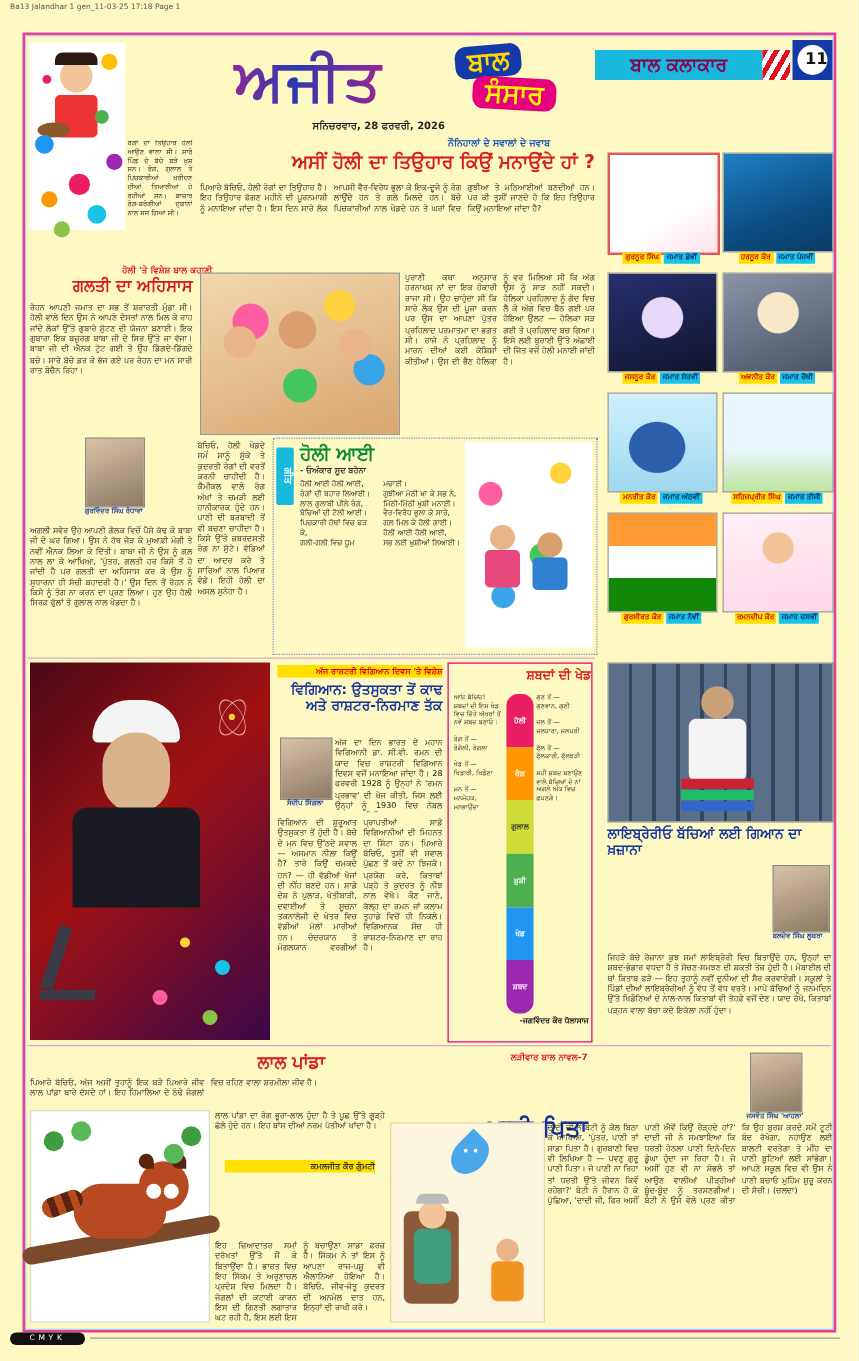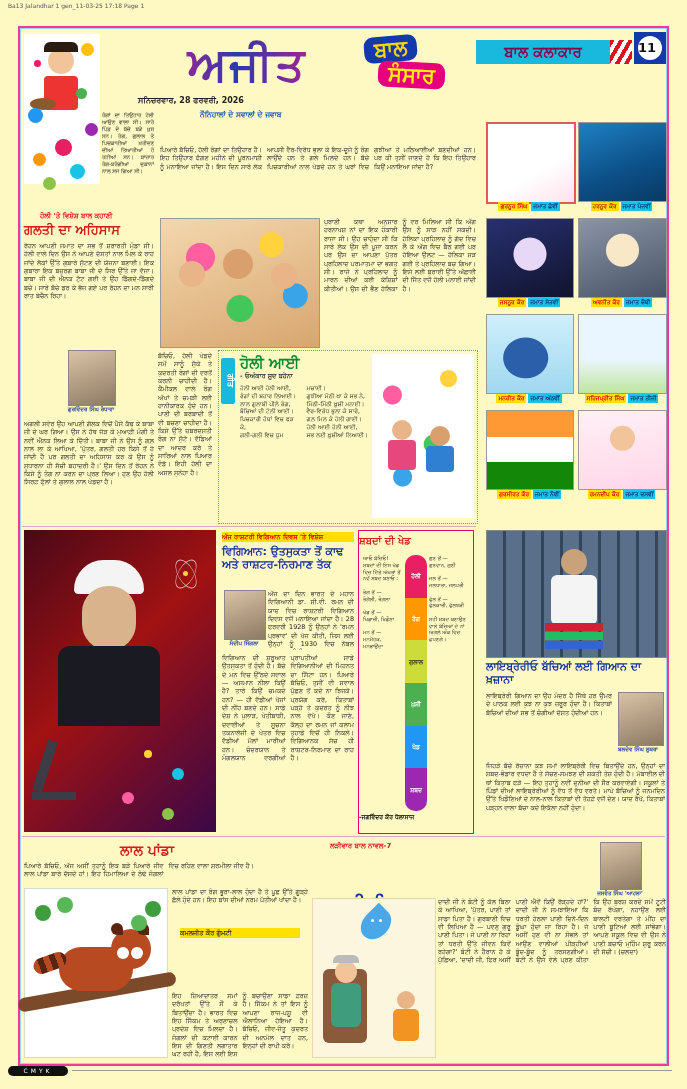--- a/index.html
+++ b/index.html
@@ -4,21 +4,21 @@
 <style>
   html,body{margin:0;padding:0;background:#e8e8e8;}
   .page{position:relative;width:687px;height:1089px;background:#fef9c3;font-family:"DejaVu Sans",sans-serif;overflow:hidden;margin:0 auto;}
   .abs{position:absolute;}
   .frame{position:absolute;left:18px;top:26px;width:647px;height:1036px;border:2px solid #ee3a9a;pointer-events:none;box-shadow:inset 0 0 0 1px #9ad6f0;}
   .bt{font-size:6.4px;line-height:1.3;text-align:justify;color:#181818;overflow:hidden;}
   .tiny{font-size:5.4px;line-height:1.3;}
   .c2{column-count:2;column-gap:5px;}
   .c3{column-count:3;column-gap:5px;}
   .pre{white-space:pre-line;}
-  .ctr{text-align:left;}
+  .ctr{text-align:right;}
   .slug-red{color:#e01020;font-weight:bold;font-size:7px;}
   .slug-blue{color:#1250b4;font-weight:bold;font-size:7.5px;}
   .h-red{color:#d81b1b;font-weight:bold;}
   .h-blue{color:#16339e;font-weight:bold;}
   .h-green{color:#0b8a35;font-weight:bold;}
   .caption{font-size:5.5px;font-weight:bold;color:#16339e;text-align:center;line-height:1.15;}
   .photo{border:1px solid #888;background:linear-gradient(160deg,#d9c2a6,#8d7a64);}
   .tagY{background:#ffe000;color:#c00;font-size:5.8px;font-weight:bold;padding:0 2px;line-height:9px;white-space:nowrap;overflow:hidden;}
   .tagC{background:#19c3e6;color:#082a6e;font-size:5.8px;font-weight:bold;padding:0 2px;line-height:9px;white-space:nowrap;overflow:hidden;}
   .tagrow{display:flex;gap:2px;justify-content:center;}
@@ -65,20 +65,21 @@
 
   <div class="abs bt tiny" style="left:102px;top:112px;width:52px;height:96px;">ਰੰਗਾਂ ਦਾ ਤਿਉਹਾਰ ਹੋਲੀ ਆਉਣ ਵਾਲਾ ਸੀ। ਸਾਰੇ ਪਿੰਡ ਦੇ ਬੱਚੇ ਬੜੇ ਖ਼ੁਸ਼ ਸਨ। ਰੰਗ, ਗੁਲਾਲ ਤੇ ਪਿਚਕਾਰੀਆਂ ਖ਼ਰੀਦਣ ਦੀਆਂ ਤਿਆਰੀਆਂ ਹੋ ਰਹੀਆਂ ਸਨ। ਬਾਜ਼ਾਰ ਰੰਗ-ਬਰੰਗੀਆਂ ਦੁਕਾਨਾਂ ਨਾਲ ਸਜ ਗਿਆ ਸੀ।</div>
   <div class="abs ctr slug-red" style="left:40px;top:212px;width:130px;">ਹੋਲੀ 'ਤੇ ਵਿਸ਼ੇਸ਼ ਬਾਲ ਕਹਾਣੀ</div>
   <div class="abs ctr h-red" style="left:24px;top:222px;width:130px;font-size:13px;">ਗਲਤੀ ਦਾ ਅਹਿਸਾਸ</div>
   <div class="abs bt" style="left:24px;top:242px;width:130px;height:104px;">ਰੋਹਨ ਆਪਣੀ ਜਮਾਤ ਦਾ ਸਭ ਤੋਂ ਸ਼ਰਾਰਤੀ ਮੁੰਡਾ ਸੀ। ਹੋਲੀ ਵਾਲੇ ਦਿਨ ਉਸ ਨੇ ਆਪਣੇ ਦੋਸਤਾਂ ਨਾਲ ਮਿਲ ਕੇ ਰਾਹ ਜਾਂਦੇ ਲੋਕਾਂ ਉੱਤੇ ਗੁਬਾਰੇ ਸੁੱਟਣ ਦੀ ਯੋਜਨਾ ਬਣਾਈ। ਇਕ ਗੁਬਾਰਾ ਇਕ ਬਜ਼ੁਰਗ ਬਾਬਾ ਜੀ ਦੇ ਸਿਰ ਉੱਤੇ ਜਾ ਵੱਜਾ। ਬਾਬਾ ਜੀ ਦੀ ਐਨਕ ਟੁੱਟ ਗਈ ਤੇ ਉਹ ਡਿੱਗਦੇ-ਡਿੱਗਦੇ ਬਚੇ। ਸਾਰੇ ਬੱਚੇ ਡਰ ਕੇ ਭੱਜ ਗਏ ਪਰ ਰੋਹਨ ਦਾ ਮਨ ਸਾਰੀ ਰਾਤ ਬੇਚੈਨ ਰਿਹਾ।</div>
   <div class="abs photo" style="left:68px;top:350px;width:46px;height:54px;"></div>
   <div class="abs caption" style="left:52px;top:406px;width:78px;">ਗੁਰਵਿੰਦਰ ਸਿੰਘ ਰੰਧਾਵਾ</div>
   <div class="abs bt" style="left:24px;top:420px;width:130px;height:104px;">ਅਗਲੀ ਸਵੇਰ ਉਹ ਆਪਣੀ ਗੋਲਕ ਵਿਚੋਂ ਪੈਸੇ ਕੱਢ ਕੇ ਬਾਬਾ ਜੀ ਦੇ ਘਰ ਗਿਆ। ਉਸ ਨੇ ਹੱਥ ਜੋੜ ਕੇ ਮੁਆਫ਼ੀ ਮੰਗੀ ਤੇ ਨਵੀਂ ਐਨਕ ਲਿਆ ਕੇ ਦਿੱਤੀ। ਬਾਬਾ ਜੀ ਨੇ ਉਸ ਨੂੰ ਗਲ਼ ਨਾਲ ਲਾ ਕੇ ਆਖਿਆ, 'ਪੁੱਤਰ, ਗਲਤੀ ਹਰ ਕਿਸੇ ਤੋਂ ਹੋ ਜਾਂਦੀ ਹੈ ਪਰ ਗਲਤੀ ਦਾ ਅਹਿਸਾਸ ਕਰ ਕੇ ਉਸ ਨੂੰ ਸੁਧਾਰਨਾ ਹੀ ਸੱਚੀ ਬਹਾਦਰੀ ਹੈ।' ਉਸ ਦਿਨ ਤੋਂ ਰੋਹਨ ਨੇ ਕਿਸੇ ਨੂੰ ਤੰਗ ਨਾ ਕਰਨ ਦਾ ਪ੍ਰਣ ਲਿਆ। ਹੁਣ ਉਹ ਹੋਲੀ ਸਿਰਫ਼ ਫੁੱਲਾਂ ਤੇ ਗੁਲਾਲ ਨਾਲ ਖੇਡਦਾ ਹੈ।</div>
 
   <div class="abs ctr slug-blue" style="left:200px;top:110px;width:240px;">ਨੌਨਿਹਾਲਾਂ ਦੇ ਸਵਾਲਾਂ ਦੇ ਜਵਾਬ</div>
+  <div class="abs ctr h-red" style="left:160px;top:120px;width:316px;font-size:15px;">ਅਸੀਂ ਹੋਲੀ ਦਾ ਤਿਉਹਾਰ ਕਿਉਂ ਮਨਾਉਂਦੇ ਹਾਂ ?</div>
   <div class="abs bt c3" style="left:160px;top:146px;width:316px;height:68px;">ਪਿਆਰੇ ਬੱਚਿਓ, ਹੋਲੀ ਰੰਗਾਂ ਦਾ ਤਿਉਹਾਰ ਹੈ। ਇਹ ਤਿਉਹਾਰ ਫੱਗਣ ਮਹੀਨੇ ਦੀ ਪੂਰਨਮਾਸ਼ੀ ਨੂੰ ਮਨਾਇਆ ਜਾਂਦਾ ਹੈ। ਇਸ ਦਿਨ ਸਾਰੇ ਲੋਕ ਆਪਸੀ ਵੈਰ-ਵਿਰੋਧ ਭੁਲਾ ਕੇ ਇਕ-ਦੂਜੇ ਨੂੰ ਰੰਗ ਲਾਉਂਦੇ ਹਨ ਤੇ ਗਲੇ ਮਿਲਦੇ ਹਨ। ਬੱਚੇ ਪਿਚਕਾਰੀਆਂ ਨਾਲ ਖੇਡਦੇ ਹਨ ਤੇ ਘਰਾਂ ਵਿਚ ਗੁਝੀਆ ਤੇ ਮਠਿਆਈਆਂ ਬਣਦੀਆਂ ਹਨ। ਪਰ ਕੀ ਤੁਸੀਂ ਜਾਣਦੇ ਹੋ ਕਿ ਇਹ ਤਿਉਹਾਰ ਕਿਉਂ ਮਨਾਇਆ ਜਾਂਦਾ ਹੈ?</div>
   <div class="abs" style="left:160px;top:218px;width:158px;height:128px;border:1px solid #999;background:radial-gradient(circle at 25% 30%,#ff5fa0 0 14px,transparent 15px),radial-gradient(circle at 70% 20%,#ffd23e 0 12px,transparent 13px),radial-gradient(circle at 50% 70%,#44c75a 0 13px,transparent 14px),radial-gradient(circle at 85% 60%,#3aa4e8 0 12px,transparent 13px),linear-gradient(160deg,#f3d7ae,#d8a66f);">
     <div class="abs circle" style="left:18px;top:42px;width:26px;height:26px;background:#e8b488;"></div>
     <div class="abs circle" style="left:62px;top:30px;width:30px;height:30px;background:#d9a06e;"></div>
     <div class="abs circle" style="left:110px;top:44px;width:26px;height:26px;background:#e8b488;"></div>
   </div>
   <div class="abs bt c2" style="left:324px;top:218px;width:152px;height:128px;">ਪੁਰਾਣੀ ਕਥਾ ਅਨੁਸਾਰ ਹਰਨਾਖਸ਼ ਨਾਂ ਦਾ ਇਕ ਹੰਕਾਰੀ ਰਾਜਾ ਸੀ। ਉਹ ਚਾਹੁੰਦਾ ਸੀ ਕਿ ਸਾਰੇ ਲੋਕ ਉਸ ਦੀ ਪੂਜਾ ਕਰਨ ਪਰ ਉਸ ਦਾ ਆਪਣਾ ਪੁੱਤਰ ਪ੍ਰਹਿਲਾਦ ਪਰਮਾਤਮਾ ਦਾ ਭਗਤ ਸੀ। ਰਾਜੇ ਨੇ ਪ੍ਰਹਿਲਾਦ ਨੂੰ ਮਾਰਨ ਦੀਆਂ ਕਈ ਕੋਸ਼ਿਸ਼ਾਂ ਕੀਤੀਆਂ। ਉਸ ਦੀ ਭੈਣ ਹੋਲਿਕਾ ਨੂੰ ਵਰ ਮਿਲਿਆ ਸੀ ਕਿ ਅੱਗ ਉਸ ਨੂੰ ਸਾੜ ਨਹੀਂ ਸਕਦੀ। ਹੋਲਿਕਾ ਪ੍ਰਹਿਲਾਦ ਨੂੰ ਗੋਦ ਵਿਚ ਲੈ ਕੇ ਅੱਗ ਵਿਚ ਬੈਠ ਗਈ ਪਰ ਹੋਇਆ ਉਲਟ — ਹੋਲਿਕਾ ਸੜ ਗਈ ਤੇ ਪ੍ਰਹਿਲਾਦ ਬਚ ਗਿਆ। ਇਸੇ ਲਈ ਬੁਰਾਈ ਉੱਤੇ ਅੱਛਾਈ ਦੀ ਜਿੱਤ ਵਜੋਂ ਹੋਲੀ ਮਨਾਈ ਜਾਂਦੀ ਹੈ।</div>
   <div class="abs bt" style="left:158px;top:352px;width:54px;height:170px;">ਬੱਚਿਓ, ਹੋਲੀ ਖੇਡਦੇ ਸਮੇਂ ਸਾਨੂੰ ਸੁੱਕੇ ਤੇ ਕੁਦਰਤੀ ਰੰਗਾਂ ਦੀ ਵਰਤੋਂ ਕਰਨੀ ਚਾਹੀਦੀ ਹੈ। ਕੈਮੀਕਲ ਵਾਲੇ ਰੰਗ ਅੱਖਾਂ ਤੇ ਚਮੜੀ ਲਈ ਹਾਨੀਕਾਰਕ ਹੁੰਦੇ ਹਨ। ਪਾਣੀ ਦੀ ਬਰਬਾਦੀ ਤੋਂ ਵੀ ਬਚਣਾ ਚਾਹੀਦਾ ਹੈ। ਕਿਸੇ ਉੱਤੇ ਜ਼ਬਰਦਸਤੀ ਰੰਗ ਨਾ ਸੁੱਟੋ। ਵੱਡਿਆਂ ਦਾ ਆਦਰ ਕਰੋ ਤੇ ਸਾਰਿਆਂ ਨਾਲ ਪਿਆਰ ਵੰਡੋ। ਇਹੀ ਹੋਲੀ ਦਾ ਅਸਲ ਸੁਨੇਹਾ ਹੈ।</div>
 
   <div class="abs" style="left:218px;top:350px;width:258px;height:172px;border:1px dotted #7a8fd0;"></div>
@@ -203,21 +204,20 @@
   </div>
 
   <div class="abs" style="left:486px;top:530px;width:179px;height:126px;border:1px solid #888;background:repeating-linear-gradient(90deg,#5a6f8a 0 16px,#33465e 16px 19px);">
     <div class="abs circle" style="left:74px;top:18px;width:26px;height:26px;background:#caa27a;"></div>
     <div class="abs" style="left:64px;top:44px;width:46px;height:50px;background:#f4f4f4;border-radius:6px;"></div>
     <div class="abs" style="left:58px;top:92px;width:58px;height:8px;background:#c23;box-shadow:0 9px 0 #2b6,0 18px 0 #36c;"></div>
   </div>
   <div class="abs h-blue" style="left:486px;top:660px;width:179px;font-size:11px;line-height:1.2;">ਲਾਇਬ੍ਰੇਰੀਓ ਬੱਚਿਆਂ ਲਈ ਗਿਆਨ ਦਾ ਖ਼ਜ਼ਾਨਾ</div>
   <div class="abs photo" style="left:618px;top:692px;width:44px;height:52px;"></div>
   <div class="abs caption" style="left:610px;top:746px;width:56px;">ਬਲਦੇਵ ਸਿੰਘ ਲੂਥਰਾ</div>
-  <div class="abs bt" style="left:486px;top:692px;width:126px;height:66px;">ਲਾਇਬ੍ਰੇਰੀ ਗਿਆਨ ਦਾ ਉਹ ਮੰਦਰ ਹੈ ਜਿੱਥੇ ਹਰ ਉਮਰ ਦੇ ਪਾਠਕ ਲਈ ਕੁਝ ਨਾ ਕੁਝ ਜ਼ਰੂਰ ਹੁੰਦਾ ਹੈ। ਕਿਤਾਬਾਂ ਬੱਚਿਆਂ ਦੀਆਂ ਸਭ ਤੋਂ ਚੰਗੀਆਂ ਦੋਸਤ ਹੁੰਦੀਆਂ ਹਨ।</div>
   <div class="abs bt" style="left:486px;top:762px;width:179px;height:70px;">ਜਿਹੜੇ ਬੱਚੇ ਰੋਜ਼ਾਨਾ ਕੁਝ ਸਮਾਂ ਲਾਇਬ੍ਰੇਰੀ ਵਿਚ ਬਿਤਾਉਂਦੇ ਹਨ, ਉਨ੍ਹਾਂ ਦਾ ਸ਼ਬਦ-ਭੰਡਾਰ ਵਧਦਾ ਹੈ ਤੇ ਸੋਚਣ-ਸਮਝਣ ਦੀ ਸ਼ਕਤੀ ਤੇਜ਼ ਹੁੰਦੀ ਹੈ। ਮੋਬਾਈਲ ਦੀ ਥਾਂ ਕਿਤਾਬ ਫੜੋ — ਇਹ ਤੁਹਾਨੂੰ ਨਵੀਂ ਦੁਨੀਆ ਦੀ ਸੈਰ ਕਰਵਾਏਗੀ। ਸਕੂਲਾਂ ਤੇ ਪਿੰਡਾਂ ਦੀਆਂ ਲਾਇਬ੍ਰੇਰੀਆਂ ਨੂੰ ਵੱਧ ਤੋਂ ਵੱਧ ਵਰਤੋ। ਮਾਪੇ ਬੱਚਿਆਂ ਨੂੰ ਜਨਮਦਿਨ ਉੱਤੇ ਖਿਡੌਣਿਆਂ ਦੇ ਨਾਲ-ਨਾਲ ਕਿਤਾਬਾਂ ਵੀ ਤੋਹਫ਼ੇ ਵਜੋਂ ਦੇਣ। ਯਾਦ ਰੱਖੋ, ਕਿਤਾਬਾਂ ਪੜ੍ਹਨ ਵਾਲਾ ਬੱਚਾ ਕਦੇ ਇਕੱਲਾ ਨਹੀਂ ਹੁੰਦਾ।</div>
 
   <div class="abs hr" style="left:22px;top:836px;width:643px;"></div>
 
   <div class="abs ctr h-red" style="left:120px;top:842px;width:140px;font-size:14px;">ਲਾਲ ਪਾਂਡਾ</div>
   <div class="abs bt c2" style="left:24px;top:862px;width:284px;height:24px;">ਪਿਆਰੇ ਬੱਚਿਓ, ਅੱਜ ਅਸੀਂ ਤੁਹਾਨੂੰ ਇਕ ਬੜੇ ਪਿਆਰੇ ਜੀਵ ਲਾਲ ਪਾਂਡਾ ਬਾਰੇ ਦੱਸਦੇ ਹਾਂ। ਇਹ ਹਿਮਾਲਿਆ ਦੇ ਠੰਢੇ ਜੰਗਲਾਂ ਵਿਚ ਰਹਿਣ ਵਾਲਾ ਸ਼ਰਮੀਲਾ ਜੀਵ ਹੈ।</div>
   <div class="abs" style="left:24px;top:888px;width:142px;height:168px;background:#fff;border:1px solid #cfe0cf;">
     <div class="abs" style="left:-8px;top:96px;width:160px;height:14px;background:#7a4a2a;transform:rotate(-10deg);border-radius:8px;"></div>
     <div class="abs" style="left:34px;top:58px;width:74px;height:44px;background:#b84a22;border-radius:40px;"></div>
     <div class="abs circle" style="left:86px;top:40px;width:40px;height:40px;background:#b84a22;"></div>

